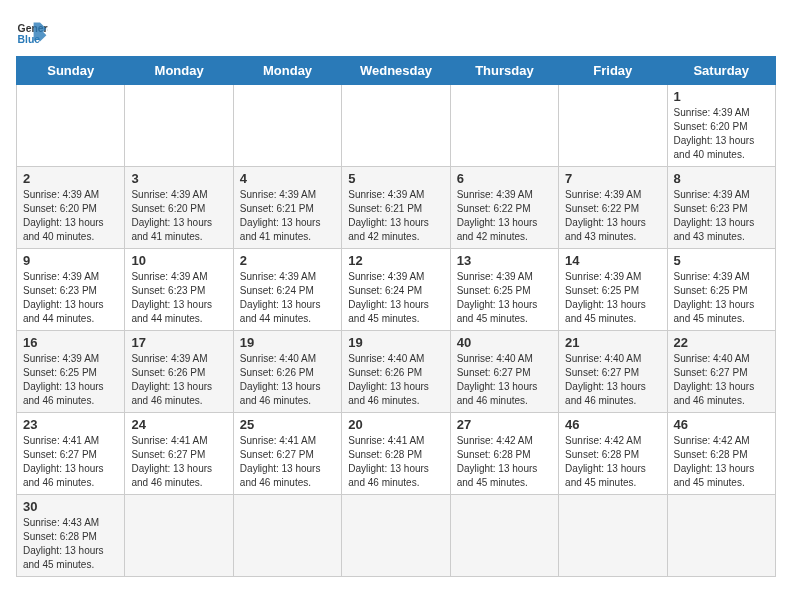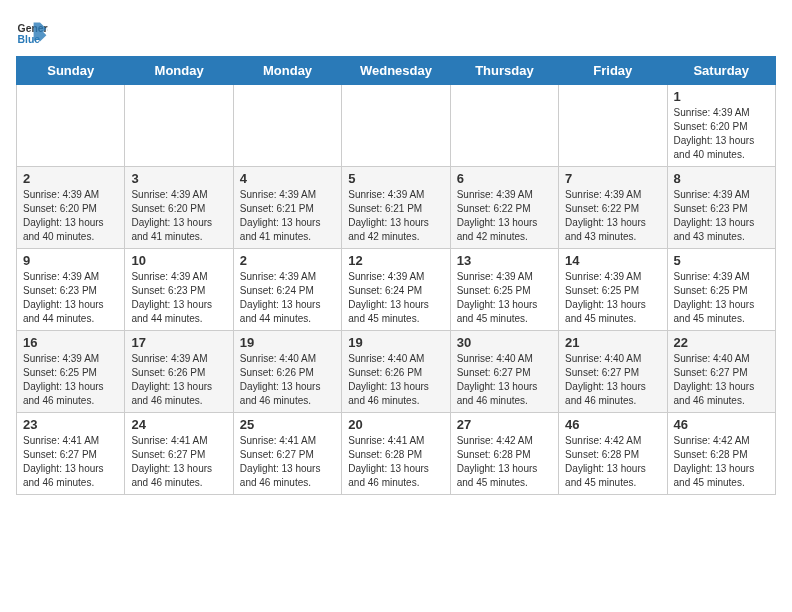--- a/index.html
+++ b/index.html
@@ -237,21 +237,21 @@
 Sunset: 6:26 PM
 Daylight: 13 hours and 46 minutes.</div>
         </td>
         <td>
           <span class="day-number">19</span>
           <div class="day-info" style="white-space: pre-line;">Sunrise: 4:40 AM
 Sunset: 6:26 PM
 Daylight: 13 hours and 46 minutes.</div>
         </td>
         <td>
-          <span class="day-number">30</span>
+          <span class="day-number">40</span>
           <div class="day-info" style="white-space: pre-line;">Sunrise: 4:40 AM
 Sunset: 6:27 PM
 Daylight: 13 hours and 46 minutes.</div>
         </td>
         <td>
           <span class="day-number">21</span>
           <div class="day-info" style="white-space: pre-line;">Sunrise: 4:40 AM
 Sunset: 6:27 PM
 Daylight: 13 hours and 46 minutes.</div>
         </td>
@@ -298,15 +298,29 @@
           <div class="day-info" style="white-space: pre-line;">Sunrise: 4:42 AM
 Sunset: 6:28 PM
 Daylight: 13 hours and 45 minutes.</div>
         </td>
         <td>
           <span class="day-number">46</span>
           <div class="day-info" style="white-space: pre-line;">Sunrise: 4:42 AM
 Sunset: 6:28 PM
 Daylight: 13 hours and 45 minutes.</div>
         </td>
+      </tr>
+      <tr>
+        <td>
+          <span class="day-number">30</span>
+          <div class="day-info" style="white-space: pre-line;">Sunrise: 4:43 AM
+Sunset: 6:28 PM
+Daylight: 13 hours and 45 minutes.</div>
+        </td>
+        <td class="empty-cell"></td>
+        <td class="empty-cell"></td>
+        <td class="empty-cell"></td>
+        <td class="empty-cell"></td>
+        <td class="empty-cell"></td>
+        <td class="empty-cell"></td>
       </tr>
     </tbody>
 </table>
 
 </body></html>

